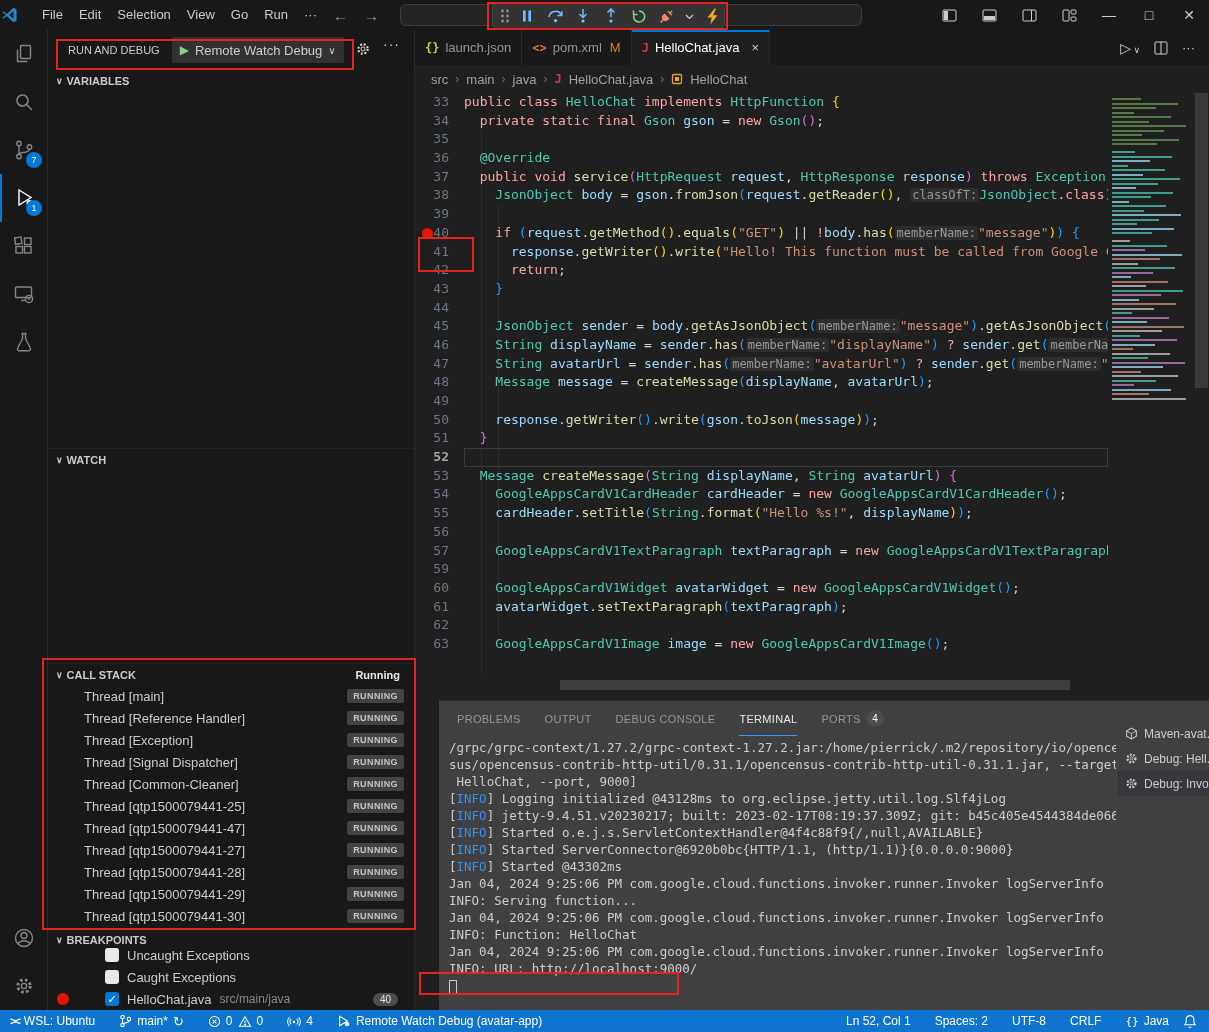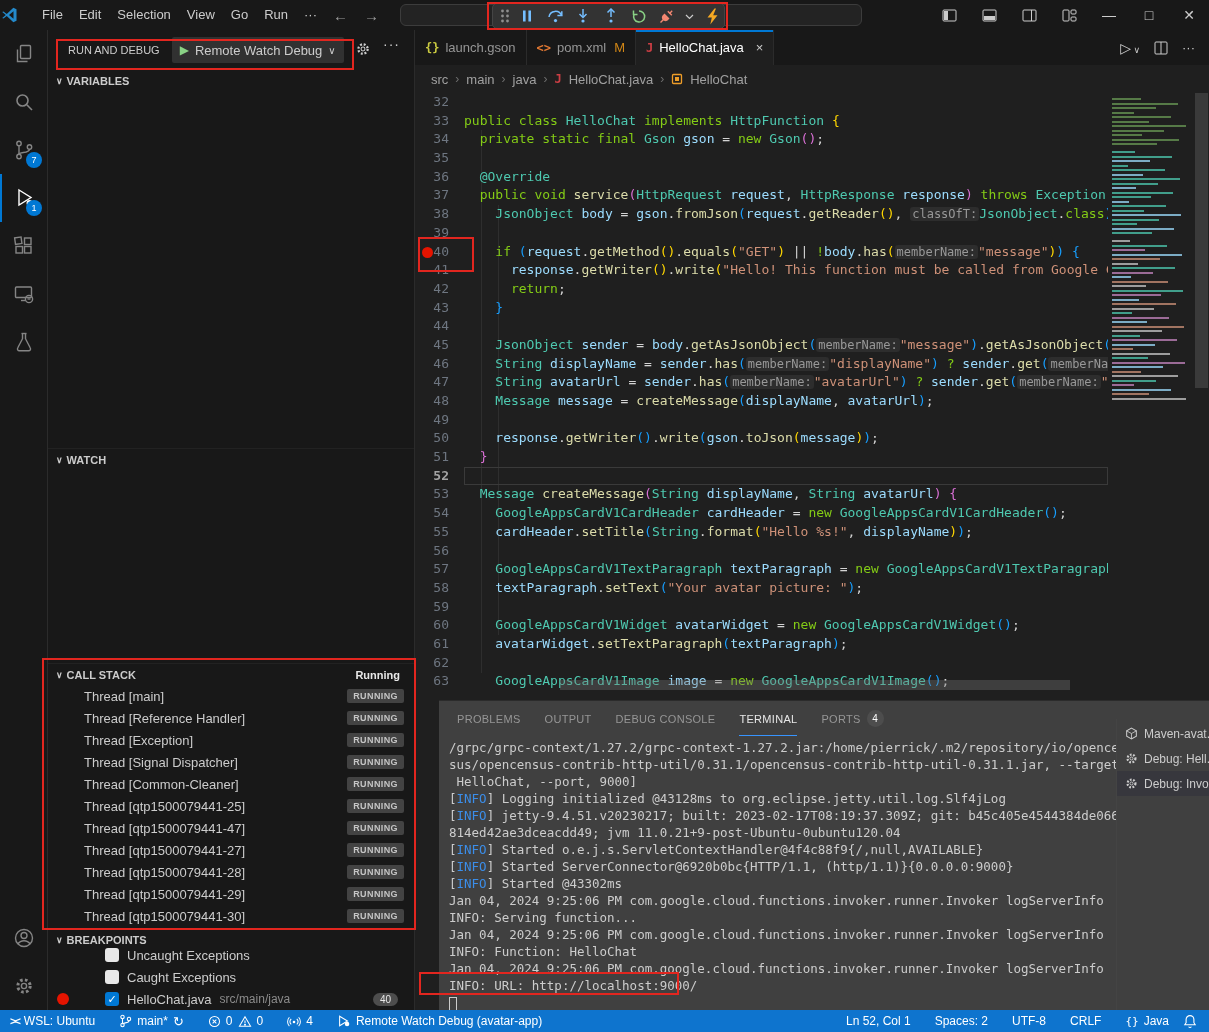--- a/index.html
+++ b/index.html
@@ -66,21 +66,21 @@
   .crumb-ico-java { color:#cc3e44; font-weight:bold; font-size:12px; font-family:"DejaVu Sans Mono",monospace; }
 
   #code-area { position:absolute; left:0; top:63px; width:693px; height:607px; overflow:hidden; }
   .guide { position:absolute; width:1px; background:#2e2e2e; }
   .code-line { position:relative; height:18.7px; display:flex; white-space:pre; font-family:"DejaVu Sans Mono",monospace; font-size:13px; line-height:18.7px; }
   .gutter { width:49px; flex:none; text-align:right; padding-right:15px; color:#6e7681; position:relative; }
   .code-line.current .gutter { color:#a3a3a3;font-weight:bold; }
   .gutter .dot { position:absolute; left:7px; top:4px; width:11px; height:11px; border-radius:50%; background:#e51400; }
   .line-content { flex:1; color:#d4d4d4; overflow:hidden; }
   .code-line.current .line-content { box-shadow: inset 0 0 0 1px #3a3a3a; }
-  .tk-k{color:#84cc16} .tk-t{color:#4ec9b0} .tk-v{color:#9cdcfe} .tk-m{color:#dcdcaa}
+  .tk-k{color:#fca5a5} .tk-t{color:#4ec9b0} .tk-v{color:#9cdcfe} .tk-m{color:#dcdcaa}
   .tk-s{color:#ce9178} .tk-p{color:#d4d4d4}
   .tk-i{color:#989898;background:#2d2d2d;border-radius:3px;padding:0 2px;font-size:12px}
   .b0{color:#ffd700}.b1{color:#da70d6}.b2{color:#179fff}
 
   #minimap { position:absolute; left:693px; top:63px; width:86px; height:607px; padding-top:5px; padding-left:4px; }
   .mm-line { height:2px; margin-bottom:2.5px; opacity:.75; }
   #editor-scrollbar { position:absolute; left:779px; top:63px; width:15px; height:607px; }
   #editor-scroll-thumb { position:absolute; left:1px; top:0; width:13px; height:295px; background:rgba(121,121,121,.3); }
   #hscroll-thumb { position:absolute; left:145px; top:650px; width:510px; height:10px; background:rgba(121,121,121,.35); }
 
@@ -398,21 +398,21 @@
         <span class="bp-path">src/main/java</span>
         <span class="bp-line-badge">40</span>
       </div>
     </div>
   </div>
 
   <div id="editor">
     <div id="tabbar">
       <div class="tab">
         <span class="tab-icon" style="color:#cbcb41;">{}</span>
-        <span>launch.gson</span>
+        <span>launch.json</span>
       </div>
       <div class="tab">
         <span class="tab-icon" style="color:#e37933;">&lt;&gt;</span>
         <span>pom.xml</span>
         <span class="git-m">M</span>
       </div>
       <div class="tab active">
         <span class="tab-icon" style="color:#cc3e44;">J</span>
         <span>HelloChat.java</span>
         <span class="tab-close">×</span>
@@ -445,21 +445,20 @@
             <rect x="4" y="4" width="4" height="4" fill="#ee9d28" stroke="none"></rect>
           </svg>
       </span>
       <span>HelloChat</span>
     </div>
 
     <div id="code-area">
       <div class="guide" style="left:66px; top:37px; height:543px;"></div>
       <div class="guide" style="left:83px; top:112px; height:430px;"></div>
       <div id="code-lines">
-          <div class="code-line"><span class="gutter">32</span><span class="line-content"></span></div>
           <div class="code-line"><span class="gutter">33</span><span class="line-content"><span class="tk-k">public class </span><span class="tk-t">HelloChat</span><span class="tk-p"> </span><span class="tk-k">implements</span><span class="tk-p"> </span><span class="tk-t">HttpFunction</span><span class="tk-p"> </span><span class="b0">{</span></span></div>
           <div class="code-line"><span class="gutter">34</span><span class="line-content"><span class="tk-p">  </span><span class="tk-k">private static final</span><span class="tk-p"> </span><span class="tk-t">Gson</span><span class="tk-p"> </span><span class="tk-v">gson</span><span class="tk-p"> = </span><span class="tk-k">new</span><span class="tk-p"> </span><span class="tk-t">Gson</span><span class="b1">(</span><span class="b1">)</span><span class="tk-p">;</span></span></div>
           <div class="code-line"><span class="gutter">35</span><span class="line-content"></span></div>
           <div class="code-line"><span class="gutter">36</span><span class="line-content"><span class="tk-p">  </span><span class="tk-t">@Override</span></span></div>
           <div class="code-line"><span class="gutter">37</span><span class="line-content"><span class="tk-p">  </span><span class="tk-k">public void</span><span class="tk-p"> </span><span class="tk-m">service</span><span class="b1">(</span><span class="tk-t">HttpRequest</span><span class="tk-p"> </span><span class="tk-v">request</span><span class="tk-p">, </span><span class="tk-t">HttpResponse</span><span class="tk-p"> </span><span class="tk-v">response</span><span class="b1">)</span><span class="tk-p"> </span><span class="tk-k">throws</span><span class="tk-p"> </span><span class="tk-t">Exception</span><span class="tk-p"> </span></span></div>
           <div class="code-line"><span class="gutter">38</span><span class="line-content"><span class="tk-p">    </span><span class="tk-t">JsonObject</span><span class="tk-p"> </span><span class="tk-v">body</span><span class="tk-p"> = </span><span class="tk-v">gson</span><span class="tk-p">.</span><span class="tk-m">fromJson</span><span class="b2">(</span><span class="tk-v">request</span><span class="tk-p">.</span><span class="tk-m">getReader</span><span class="b0">(</span><span class="b0">)</span><span class="tk-p">, </span><span class="tk-i">classOfT:</span><span class="tk-t">JsonObject</span><span class="tk-p">.</span><span class="tk-k">class</span><span class="b2">)</span></span></div>
           <div class="code-line"><span class="gutter">39</span><span class="line-content"></span></div>
           <div class="code-line"><span class="gutter"><span class="dot"></span>40</span><span class="line-content"><span class="tk-p">    </span><span class="tk-k">if</span><span class="tk-p"> </span><span class="b2">(</span><span class="tk-v">request</span><span class="tk-p">.</span><span class="tk-m">getMethod</span><span class="b0">(</span><span class="b0">)</span><span class="tk-p">.</span><span class="tk-m">equals</span><span class="b0">(</span><span class="tk-s">"GET"</span><span class="b0">)</span><span class="tk-p"> || </span><span class="tk-k">!</span><span class="tk-v">body</span><span class="tk-p">.</span><span class="tk-m">has</span><span class="b0">(</span><span class="tk-i">memberName:</span><span class="tk-s">"message"</span><span class="b0">)</span><span class="b2">)</span><span class="tk-p"> </span><span class="b2">{</span></span></div>
           <div class="code-line"><span class="gutter">41</span><span class="line-content"><span class="tk-p">      </span><span class="tk-v">response</span><span class="tk-p">.</span><span class="tk-m">getWriter</span><span class="b0">(</span><span class="b0">)</span><span class="tk-p">.</span><span class="tk-m">write</span><span class="b0">(</span><span class="tk-s">"Hello! This function must be called from Google Chat."</span></span></div>
           <div class="code-line"><span class="gutter">42</span><span class="line-content"><span class="tk-p">      </span><span class="tk-k">return</span><span class="tk-p">;</span></span></div>
@@ -471,21 +470,20 @@
           <div class="code-line"><span class="gutter">48</span><span class="line-content"><span class="tk-p">    </span><span class="tk-t">Message</span><span class="tk-p"> </span><span class="tk-v">message</span><span class="tk-p"> = </span><span class="tk-m">createMessage</span><span class="b2">(</span><span class="tk-v">displayName</span><span class="tk-p">, </span><span class="tk-v">avatarUrl</span><span class="b2">)</span><span class="tk-p">;</span></span></div>
           <div class="code-line"><span class="gutter">49</span><span class="line-content"></span></div>
           <div class="code-line"><span class="gutter">50</span><span class="line-content"><span class="tk-p">    </span><span class="tk-v">response</span><span class="tk-p">.</span><span class="tk-m">getWriter</span><span class="b2">(</span><span class="b2">)</span><span class="tk-p">.</span><span class="tk-m">write</span><span class="b2">(</span><span class="tk-v">gson</span><span class="tk-p">.</span><span class="tk-m">toJson</span><span class="b0">(</span><span class="tk-v">message</span><span class="b0">)</span><span class="b2">)</span><span class="tk-p">;</span></span></div>
           <div class="code-line"><span class="gutter">51</span><span class="line-content"><span class="tk-p">  </span><span class="b1">}</span></span></div>
           <div class="code-line current"><span class="gutter">52</span><span class="line-content"></span></div>
           <div class="code-line"><span class="gutter">53</span><span class="line-content"><span class="tk-p">  </span><span class="tk-t">Message</span><span class="tk-p"> </span><span class="tk-m">createMessage</span><span class="b1">(</span><span class="tk-t">String</span><span class="tk-p"> </span><span class="tk-v">displayName</span><span class="tk-p">, </span><span class="tk-t">String</span><span class="tk-p"> </span><span class="tk-v">avatarUrl</span><span class="b1">)</span><span class="tk-p"> </span><span class="b1">{</span></span></div>
           <div class="code-line"><span class="gutter">54</span><span class="line-content"><span class="tk-p">    </span><span class="tk-t">GoogleAppsCardV1CardHeader</span><span class="tk-p"> </span><span class="tk-v">cardHeader</span><span class="tk-p"> = </span><span class="tk-k">new</span><span class="tk-p"> </span><span class="tk-t">GoogleAppsCardV1CardHeader</span><span class="b2">(</span><span class="b2">)</span><span class="tk-p">;</span></span></div>
           <div class="code-line"><span class="gutter">55</span><span class="line-content"><span class="tk-p">    </span><span class="tk-v">cardHeader</span><span class="tk-p">.</span><span class="tk-m">setTitle</span><span class="b2">(</span><span class="tk-t">String</span><span class="tk-p">.</span><span class="tk-m">format</span><span class="b0">(</span><span class="tk-s">"Hello %s!"</span><span class="tk-p">, </span><span class="tk-v">displayName</span><span class="b0">)</span><span class="b2">)</span><span class="tk-p">;</span></span></div>
           <div class="code-line"><span class="gutter">56</span><span class="line-content"></span></div>
           <div class="code-line"><span class="gutter">57</span><span class="line-content"><span class="tk-p">    </span><span class="tk-t">GoogleAppsCardV1TextParagraph</span><span class="tk-p"> </span><span class="tk-v">textParagraph</span><span class="tk-p"> = </span><span class="tk-k">new</span><span class="tk-p"> </span><span class="tk-t">GoogleAppsCardV1TextParagraph</span></span></div>
-          <div class="code-line"><span class="gutter">58</span><span class="line-content"><span class="tk-p">    </span><span class="tk-v">textParagraph</span><span class="tk-p">.</span><span class="tk-m">setText</span><span class="b2">(</span><span class="tk-s">"Your avatar picture: "</span><span class="b2">)</span><span class="tk-p">;</span></span></div>
           <div class="code-line"><span class="gutter">59</span><span class="line-content"></span></div>
           <div class="code-line"><span class="gutter">60</span><span class="line-content"><span class="tk-p">    </span><span class="tk-t">GoogleAppsCardV1Widget</span><span class="tk-p"> </span><span class="tk-v">avatarWidget</span><span class="tk-p"> = </span><span class="tk-k">new</span><span class="tk-p"> </span><span class="tk-t">GoogleAppsCardV1Widget</span><span class="b2">(</span><span class="b2">)</span><span class="tk-p">;</span></span></div>
           <div class="code-line"><span class="gutter">61</span><span class="line-content"><span class="tk-p">    </span><span class="tk-v">avatarWidget</span><span class="tk-p">.</span><span class="tk-m">setTextParagraph</span><span class="b2">(</span><span class="tk-v">textParagraph</span><span class="b2">)</span><span class="tk-p">;</span></span></div>
           <div class="code-line"><span class="gutter">62</span><span class="line-content"></span></div>
           <div class="code-line"><span class="gutter">63</span><span class="line-content"><span class="tk-p">    </span><span class="tk-t">GoogleAppsCardV1Image</span><span class="tk-p"> </span><span class="tk-v">image</span><span class="tk-p"> = </span><span class="tk-k">new</span><span class="tk-p"> </span><span class="tk-t">GoogleAppsCardV1Image</span><span class="b2">(</span><span class="b2">)</span><span class="tk-p">;</span></span></div>
         </div>
       <div id="hscroll-thumb" style="top:587px;"></div>
     </div>
 
     <div id="minimap">
@@ -587,21 +585,20 @@
       <span style="font-size:10px;">∧</span>
       <span>✕</span>
     </div>
     <div id="terminal">
       <div id="terminal-lines">
           <div class="term-line"><span>/grpc/grpc-context/1.27.2/grpc-context-1.27.2.jar:/home/pierrick/.m2/repository/io/opencen</span></div>
           <div class="term-line"><span>sus/opencensus-contrib-http-util/0.31.1/opencensus-contrib-http-util-0.31.1.jar, --target,</span></div>
           <div class="term-line"><span> HelloChat, --port, 9000]</span></div>
           <div class="term-line"><span>[</span><span class="t-inf">INFO</span><span>] Logging initialized @43128ms to org.eclipse.jetty.util.log.Slf4jLog</span></div>
           <div class="term-line"><span>[</span><span class="t-inf">INFO</span><span>] jetty-9.4.51.v20230217; built: 2023-02-17T08:19:37.309Z; git: b45c405e4544384de066f</span></div>
-          <div class="term-line"><span>814ed42ae3dceacdd49; jvm 11.0.21+9-post-Ubuntu-0ubuntu120.04</span></div>
           <div class="term-line"><span>[</span><span class="t-inf">INFO</span><span>] Started o.e.j.s.ServletContextHandler@4f4c88f9{/,null,AVAILABLE}</span></div>
           <div class="term-line"><span>[</span><span class="t-inf">INFO</span><span>] Started ServerConnector@6920b0bc{HTTP/1.1, (http/1.1)}{0.0.0.0:9000}</span></div>
           <div class="term-line"><span>[</span><span class="t-inf">INFO</span><span>] Started @43302ms</span></div>
           <div class="term-line"><span>Jan 04, 2024 9:25:06 PM com.google.cloud.functions.invoker.runner.Invoker logServerInfo</span></div>
           <div class="term-line"><span>INFO: Serving function...</span></div>
           <div class="term-line"><span>Jan 04, 2024 9:25:06 PM com.google.cloud.functions.invoker.runner.Invoker logServerInfo</span></div>
           <div class="term-line"><span>INFO: Function: HelloChat</span></div>
           <div class="term-line"><span>Jan 04, 2024 9:25:06 PM com.google.cloud.functions.invoker.runner.Invoker logServerInfo</span></div>
           <div class="term-line"><span>INFO: URL: http://localhost:9000/</span></div>
         </div>

